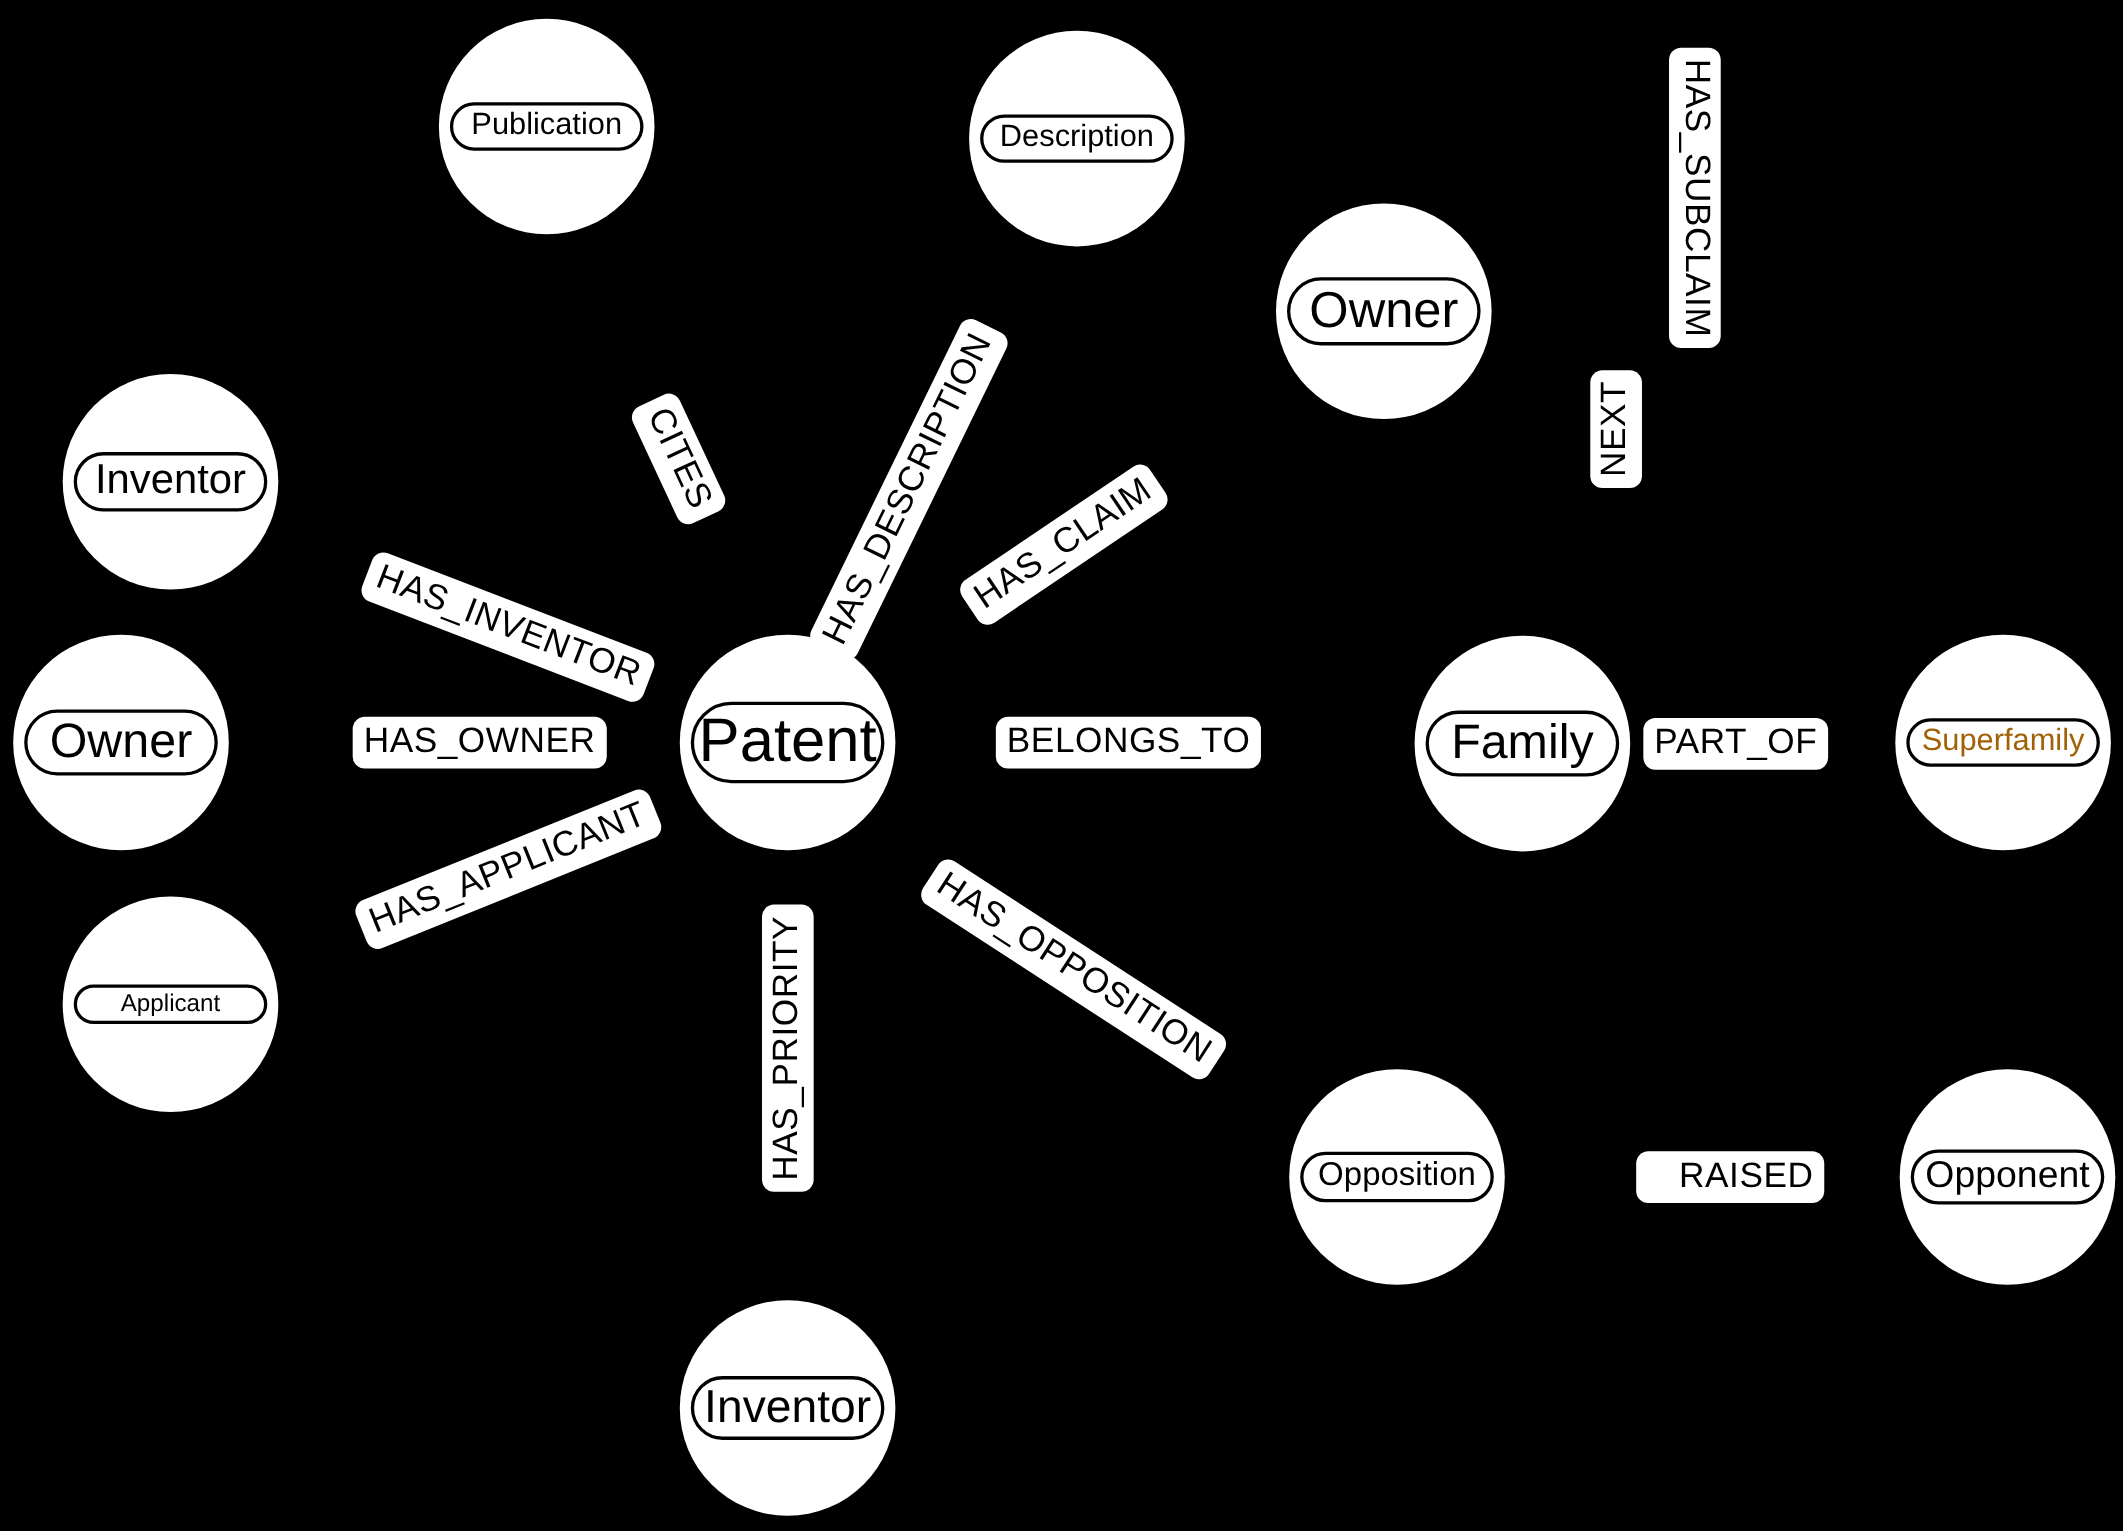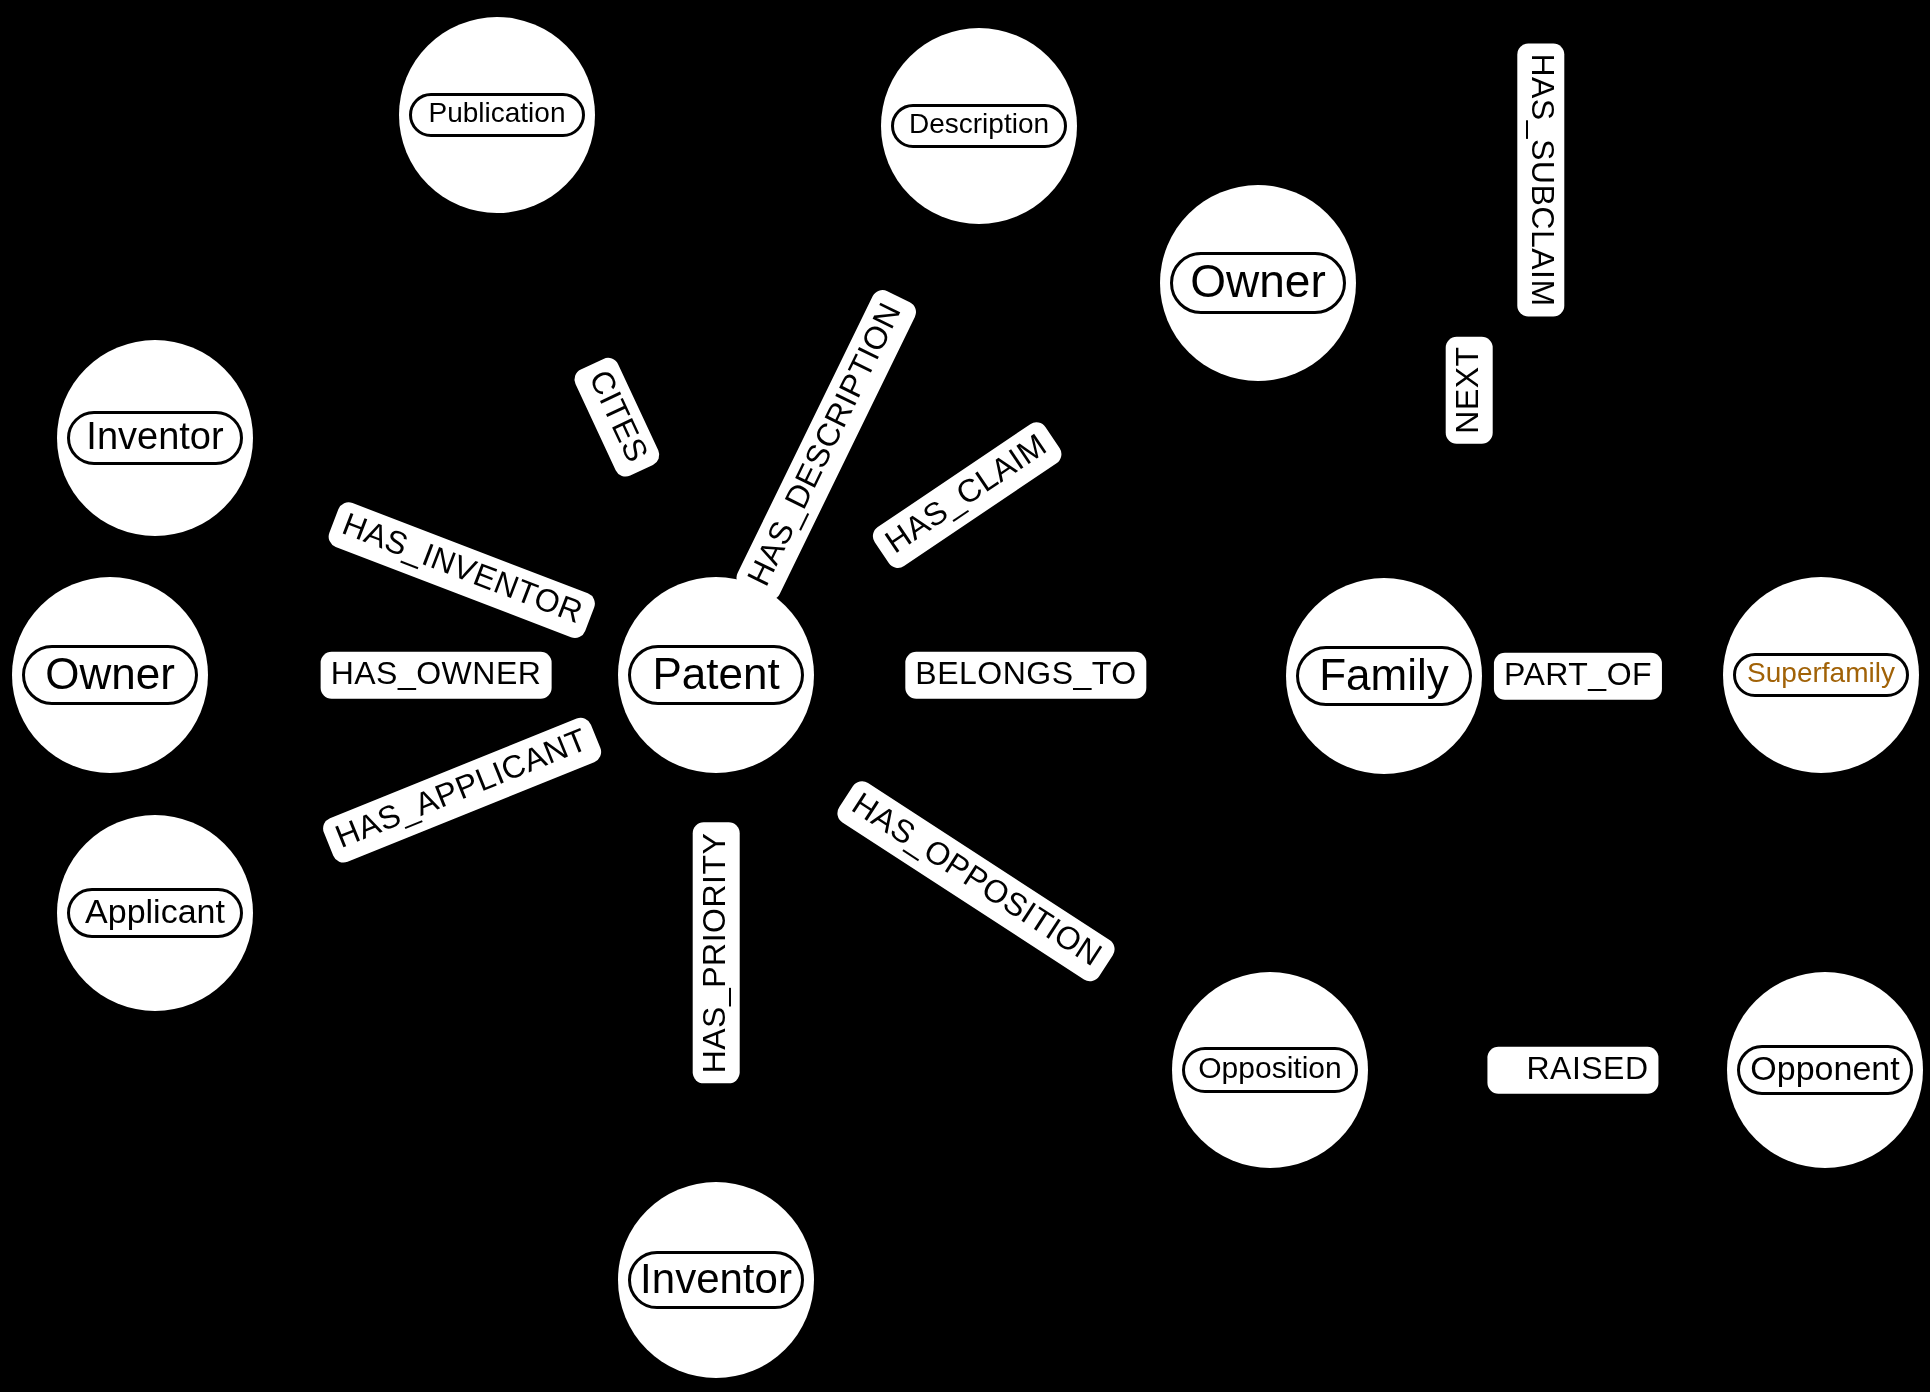--- a/index.html
+++ b/index.html
@@ -63,24 +63,24 @@
     <div class="node" style="left: 1160px; top: 185px; background: rgb(255, 255, 255);">
       <div class="node-pill" style="border-color: rgb(0, 0, 0); color: rgb(0, 0, 0); font-size: 46px;">Owner</div>
     </div>
     <div class="node" style="left: 57px; top: 340px; background: rgb(255, 255, 255);">
       <div class="node-pill" style="border-color: rgb(0, 0, 0); color: rgb(0, 0, 0); font-size: 38px;">Inventor</div>
     </div>
     <div class="node" style="left: 12px; top: 577px; background: rgb(255, 255, 255);">
       <div class="node-pill" style="border-color: rgb(0, 0, 0); color: rgb(0, 0, 0); font-size: 44px;">Owner</div>
     </div>
     <div class="node" style="left: 57px; top: 815px; background: rgb(255, 255, 255);">
-      <div class="node-pill" style="border-color: rgb(0, 0, 0); color: rgb(0, 0, 0); font-size: 34px;">Applicant</div>
+      <div class="node-pill" style="border-color: rgb(0, 0, 0); color: rgb(0, 0, 0); font-size: 22px;">Applicant</div>
     </div>
     <div class="node" style="left: 618px; top: 577px; background: rgb(255, 255, 255);">
-      <div class="node-pill" style="border-color: rgb(0, 0, 0); color: rgb(0, 0, 0); font-size: 44px;">Patent</div>
+      <div class="node-pill" style="border-color: rgb(0, 0, 0); color: rgb(0, 0, 0); font-size: 56px;">Patent</div>
     </div>
     <div class="node" style="left: 1286px; top: 578px; background: rgb(255, 255, 255);">
       <div class="node-pill" style="border-color: rgb(0, 0, 0); color: rgb(0, 0, 0); font-size: 44px;">Family</div>
     </div>
     <div class="node" style="left: 1723px; top: 577px; background: rgb(255, 255, 255);">
       <div class="node-pill" style="border-color: rgb(0, 0, 0); color: #a16207; font-size: 28px;">Superfamily</div>
     </div>
     <div class="node" style="left: 1172px; top: 972px; background: rgb(255, 255, 255);">
       <div class="node-pill" style="border-color: rgb(0, 0, 0); color: rgb(0, 0, 0); font-size: 30px;">Opposition</div>
     </div>

